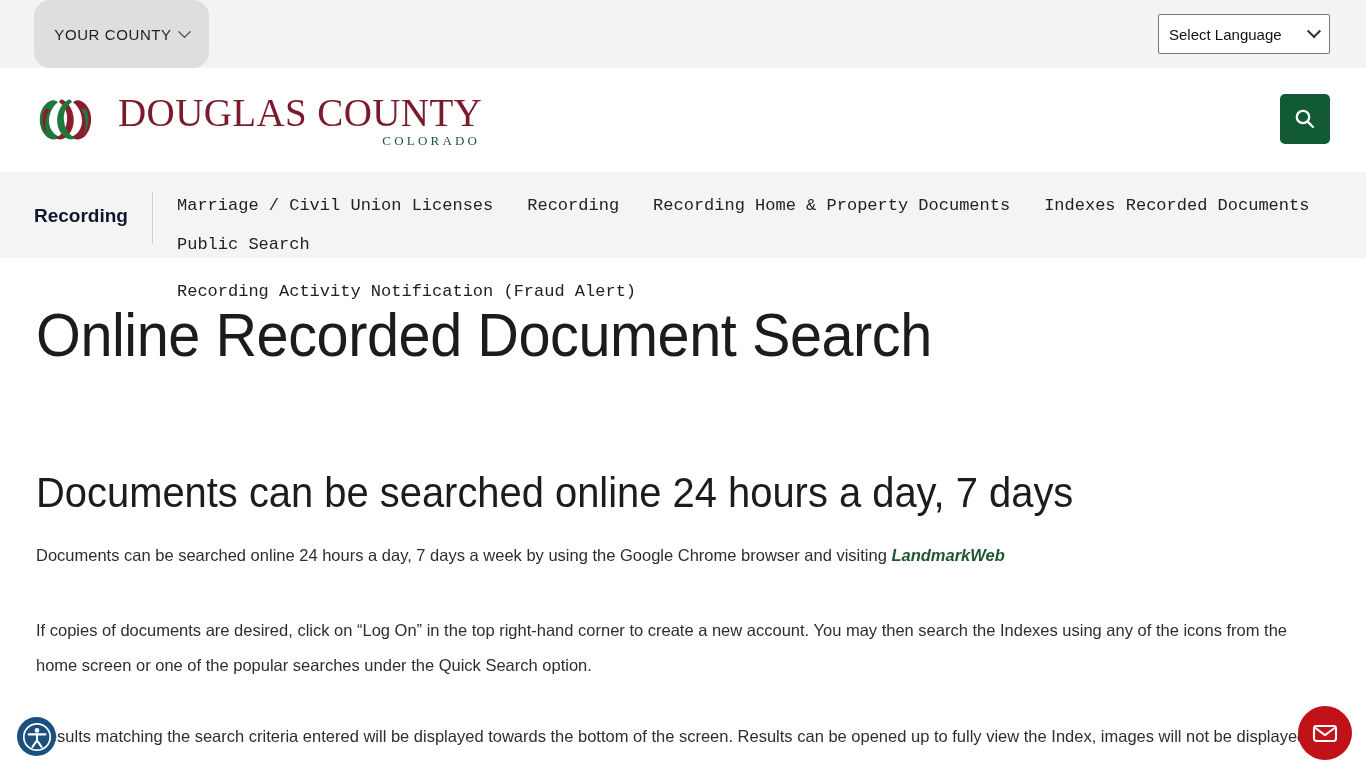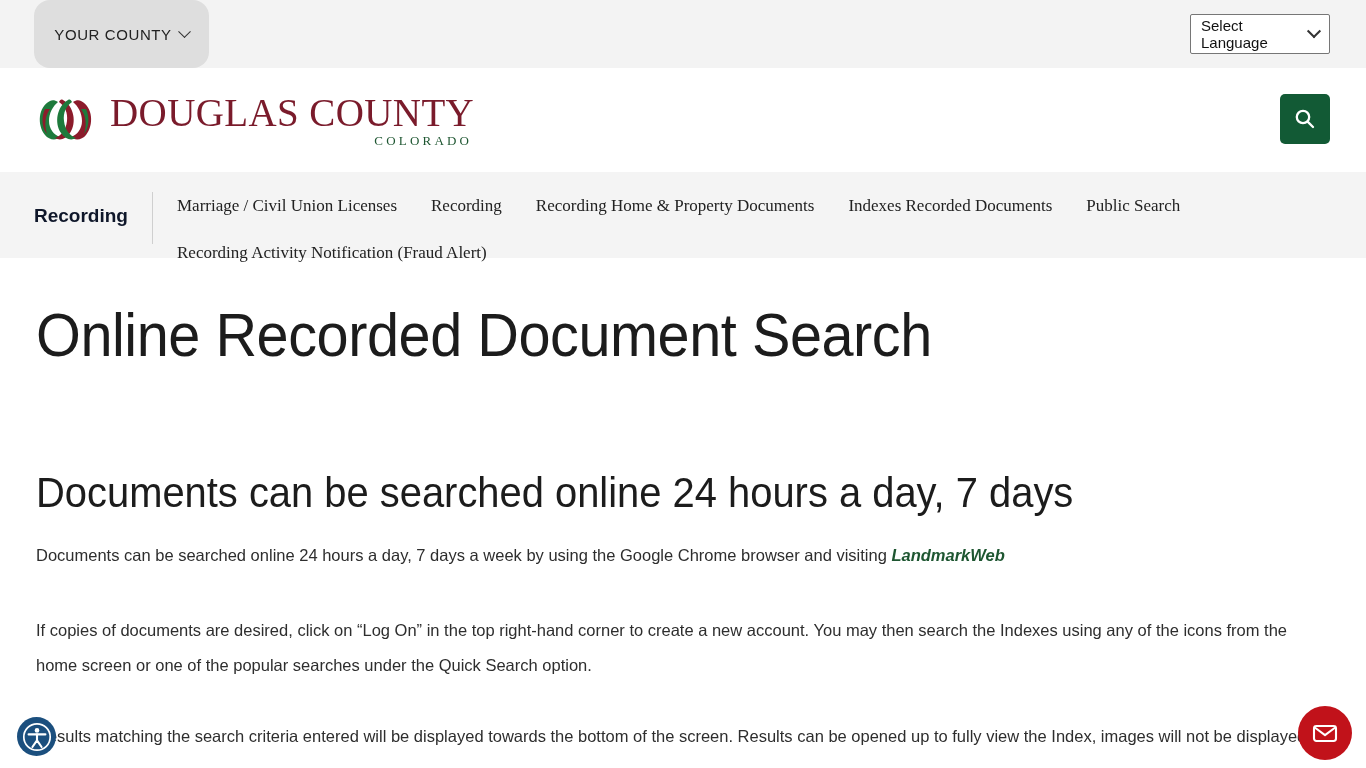--- a/index.html
+++ b/index.html
@@ -43,21 +43,21 @@
     display: inline-block;
     width: 9px; height: 9px;
     border-right: 1.6px solid #333;
     border-bottom: 1.6px solid #333;
     transform: rotate(45deg) translate(-2px,-2px);
   }
   .lang-select {
     position: absolute;
     right: 36px;
     top: 14px;
-    width: 140px;
+    width: 172px;
     height: 40px;
     background: #ffffff;
     border: 1px solid #767676;
     border-radius: 2px;
     display: flex;
     align-items: center;
     padding: 0 10px;
     cursor: pointer;
     margin-left: 13px;
   }
@@ -79,21 +79,21 @@
     position: relative;
     height: 104px;
     background: #ffffff;
     display: flex;
     align-items: center;
   }
   .logo-wrap {
     margin-left: 36px;
     display: flex;
     align-items: center;
-    gap: 12px;
+    gap: 20px;
     cursor: pointer;
   }
   .logo-mark { width: 62px; height: 46px; }
   .logo-text { display: flex; flex-direction: column; align-items: flex-end; line-height: 1; }
   .logo-title {
     font-family: "Liberation Serif", serif;
     font-size: 39px;
     color: #7a1b2b;
     letter-spacing: 0.4px;
     white-space: nowrap;
@@ -148,21 +148,21 @@
     align-items: flex-start;
     row-gap: 8px;
   }
   .nav-link {
     font-size: 17px;
     color: #222222;
     margin-right: 34px;
     line-height: 31px;
     white-space: nowrap;
     cursor: pointer;
-    font-family: Liberation Serif, serif;
+    font-family: Liberation Mono, monospace;
   }
   .nav-break { flex-basis: 100%; height: 0; }
 
   
   .main {
     padding: 0 36px;
     position: relative;
   }
   .page-title {
     font-family: "Liberation Sans", sans-serif;

